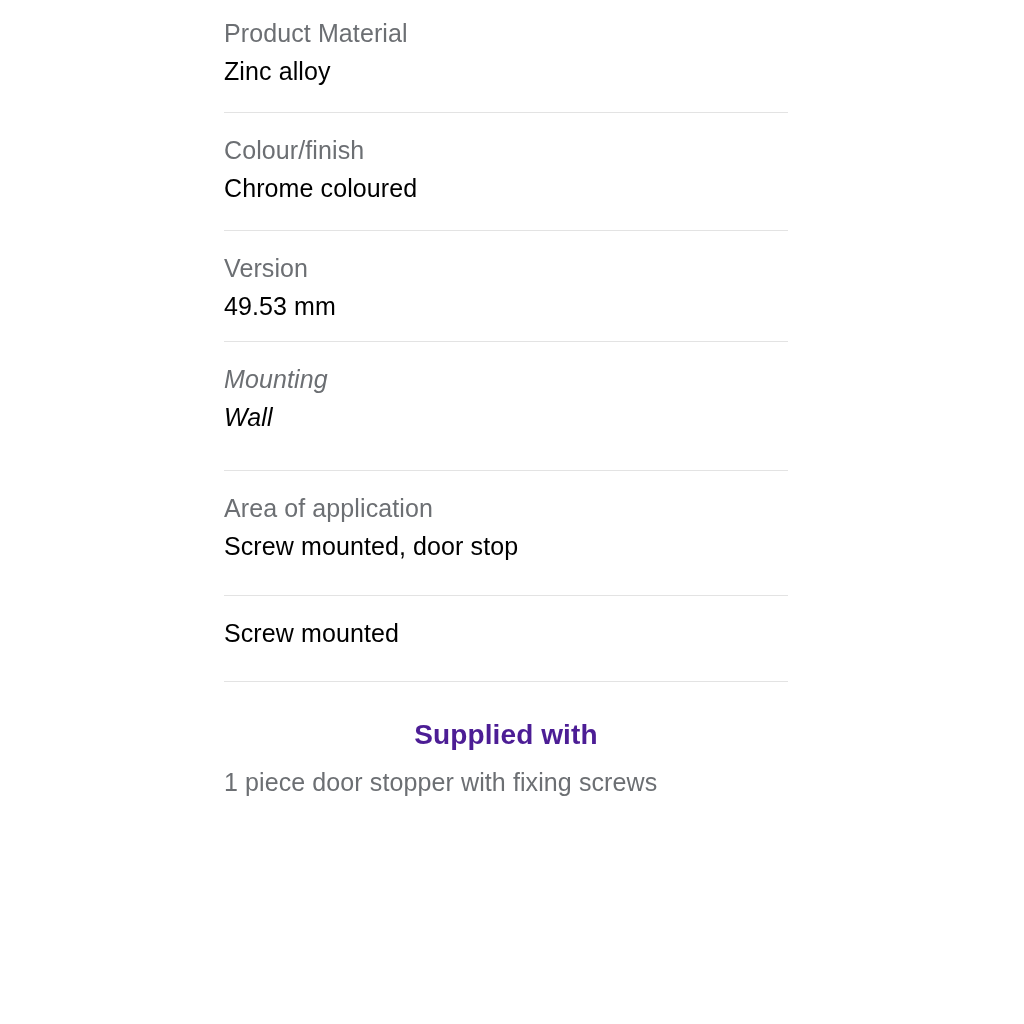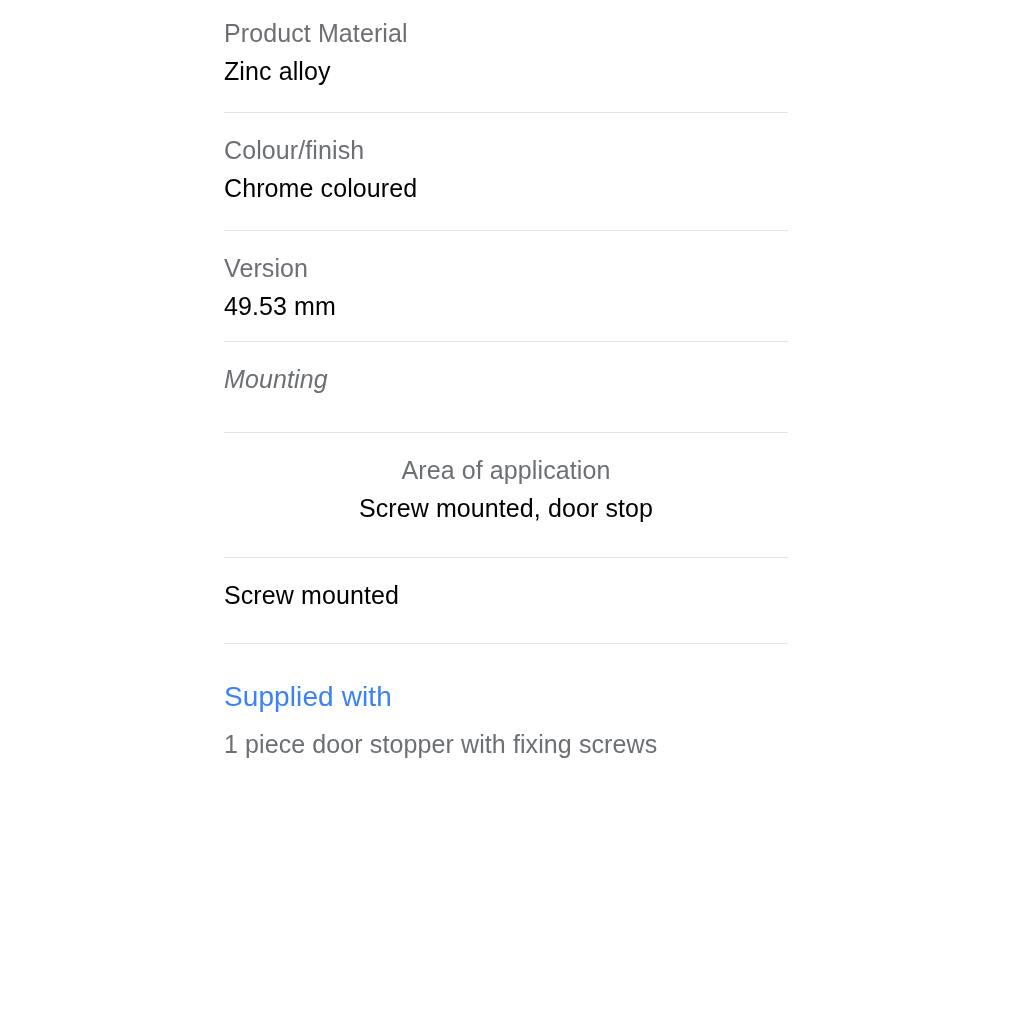--- a/index.html
+++ b/index.html
@@ -50,32 +50,33 @@
     color: #000000;
     font-weight: 400;
     letter-spacing: 0.1px;
   }
   
   .r0 .spec-inner { padding-top: 14px; padding-bottom: 22px; }
   .r1 .spec-inner { padding-top: 18px; padding-bottom: 23px; }
   .r2 .spec-inner { padding-top: 18px; padding-bottom: 16px; }
   .r3 .spec-inner { padding-top: 17px; padding-bottom: 34px; }
   .r4 .spec-inner { padding-top: 18px; padding-bottom: 34px; font-style: italic; }
-  .r5 .spec-inner { padding-top: 18px; padding-bottom: 30px; text-align: center; }
+  .r5 .spec-inner { padding-top: 18px; padding-bottom: 30px; }
   .r6 .spec-inner { padding-top: 18px; padding-bottom: 29px; }
 
   .supplied-section {
     padding-top: 34px;
   }
   .supplied-title {
     font-size: 28px;
     line-height: 38px;
-    color: #3b82f6;
-    font-weight: 400;
+    color: #4c1d95;
+    font-weight: 700;
     letter-spacing: 0.1px;
+    text-align: center;
   }
   .supplied-item {
     margin-top: 10px;
     font-size: 25px;
     line-height: 36px;
     color: #6c6f73;
     font-weight: 400;
     letter-spacing: 0.1px;
   }
 </style>
@@ -104,20 +105,21 @@
       <div class="spec-inner">
         <div class="spec-label">Version</div>
         <div class="spec-value">49.53 mm</div>
       </div>
     </div>
 
 
     <div class="spec-row r4">
       <div class="spec-inner">
         <div class="spec-label">Mounting</div>
+        <div class="spec-value">Wall</div>
       </div>
     </div>
 
     <div class="spec-row r5">
       <div class="spec-inner">
         <div class="spec-label">Area of application</div>
         <div class="spec-value">Screw mounted, door stop</div>
       </div>
     </div>
 

